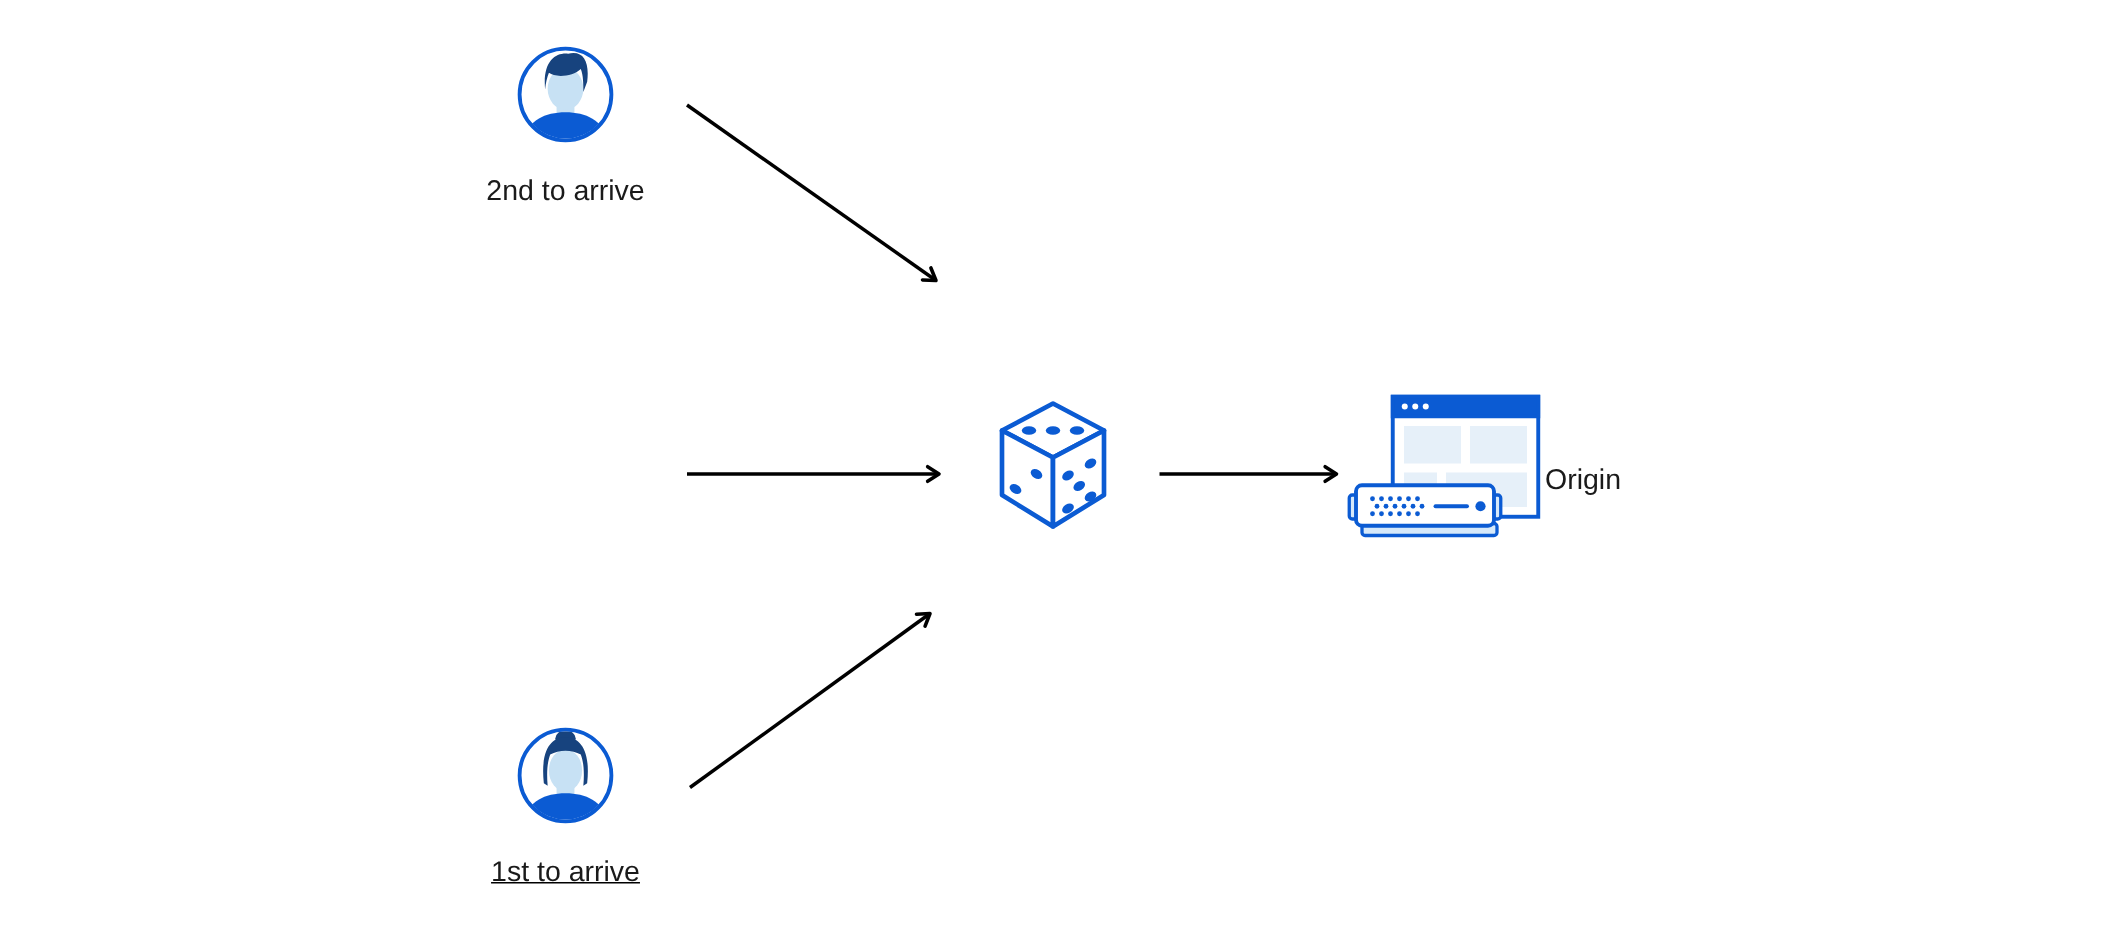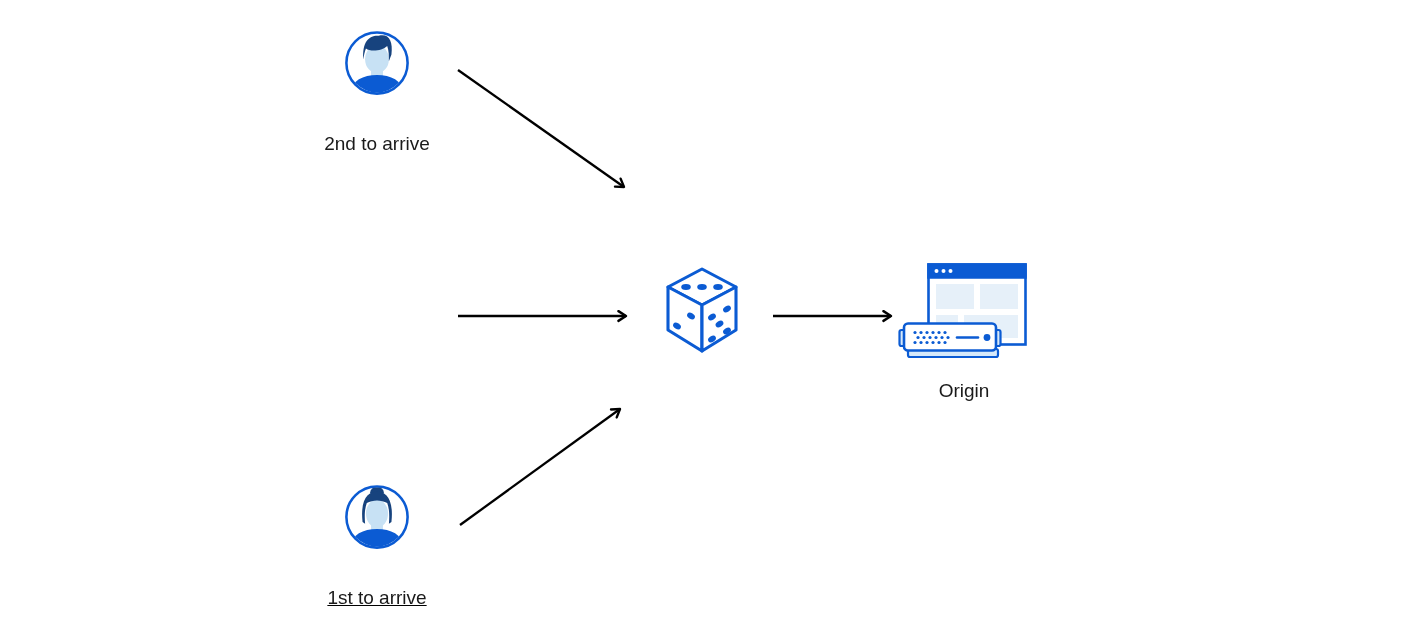--- a/index.html
+++ b/index.html
@@ -26,21 +26,21 @@
     height: 68px;
     display: block;
   }
   .node-label {
     font-size: 19px;
     color: #1a1a1a;
     white-space: nowrap;
     text-align: center;
     line-height: 1.2;
   }
-  .user-label { margin-top: 36px; }
+  .user-label { margin-top: 20px; }
   .origin-label { margin-top: 16px; }
   .arrows-layer {
     position: absolute;
     left: 0; top: 0;
     width: 1405px;
     height: 633px;
     pointer-events: none;
   }
   .dice-box {
     position: absolute;
@@ -48,21 +48,21 @@
     top: 265px;
     width: 76px;
     height: 90px;
   }
   .origin-node {
     position: absolute;
     left: 898px;
     top: 262px;
     width: 132px;
     display: flex;
-    flex-direction: column;
+    flex-direction: row;
     align-items: center;
   }
   .origin-icon {
     width: 132px;
     height: 102px;
     display: block;
   }
 </style>
 </head>
 <body>

